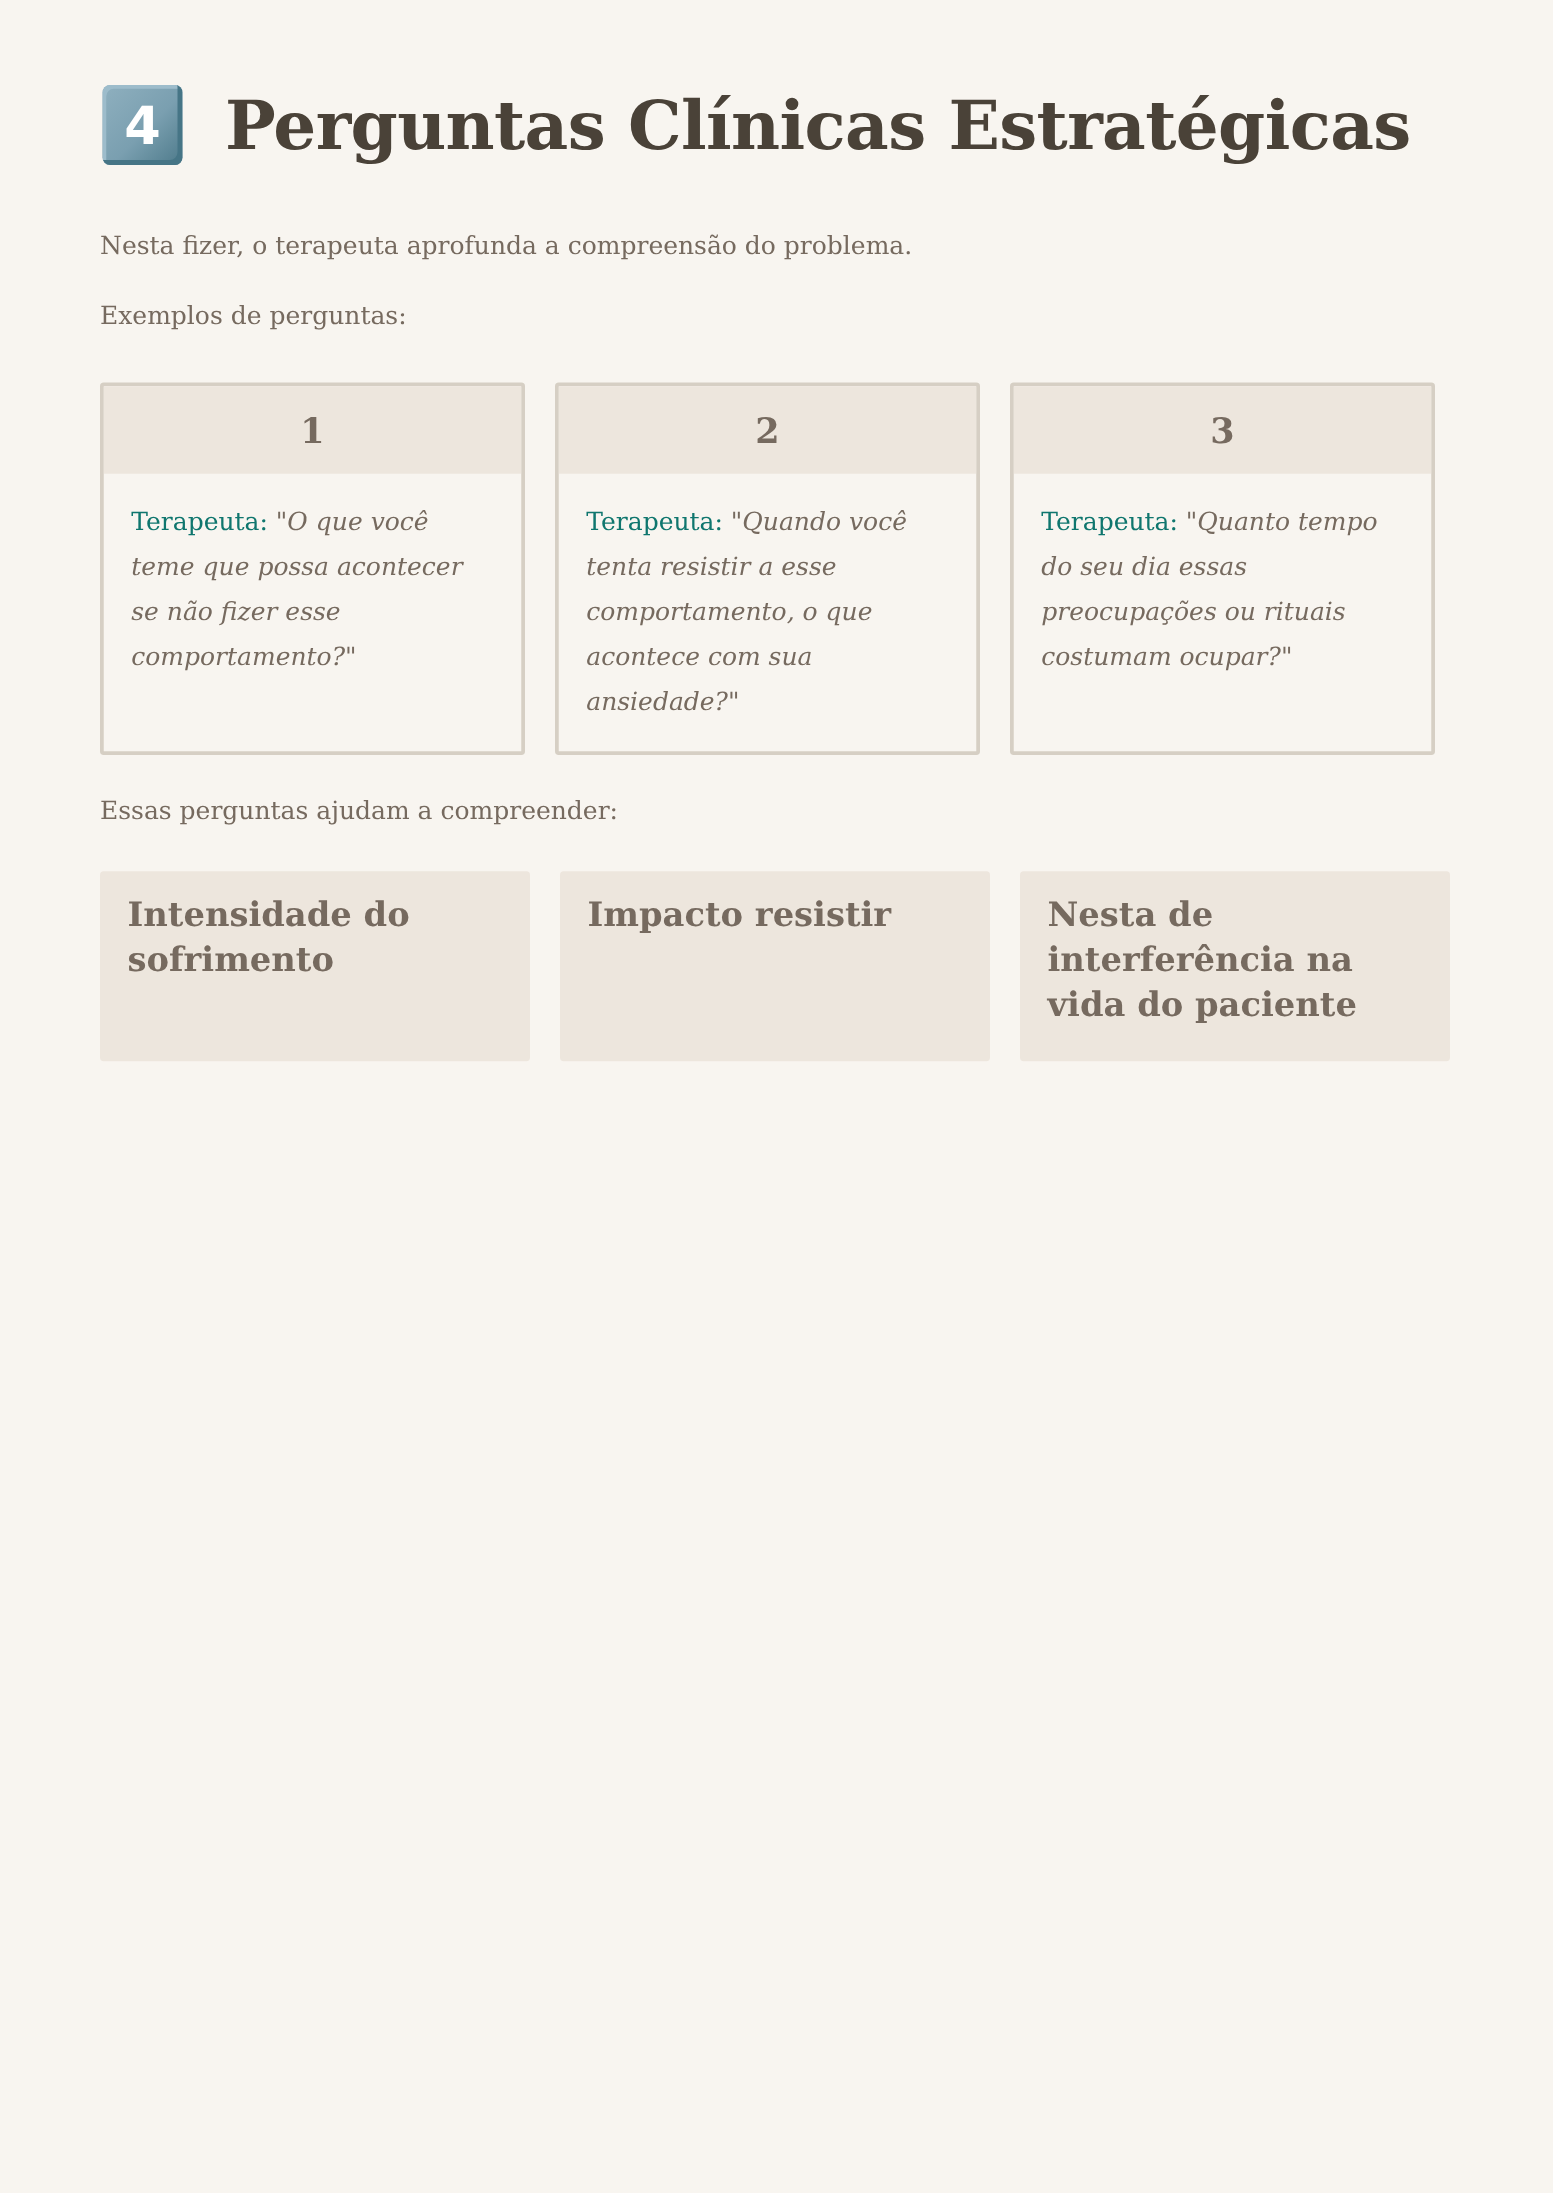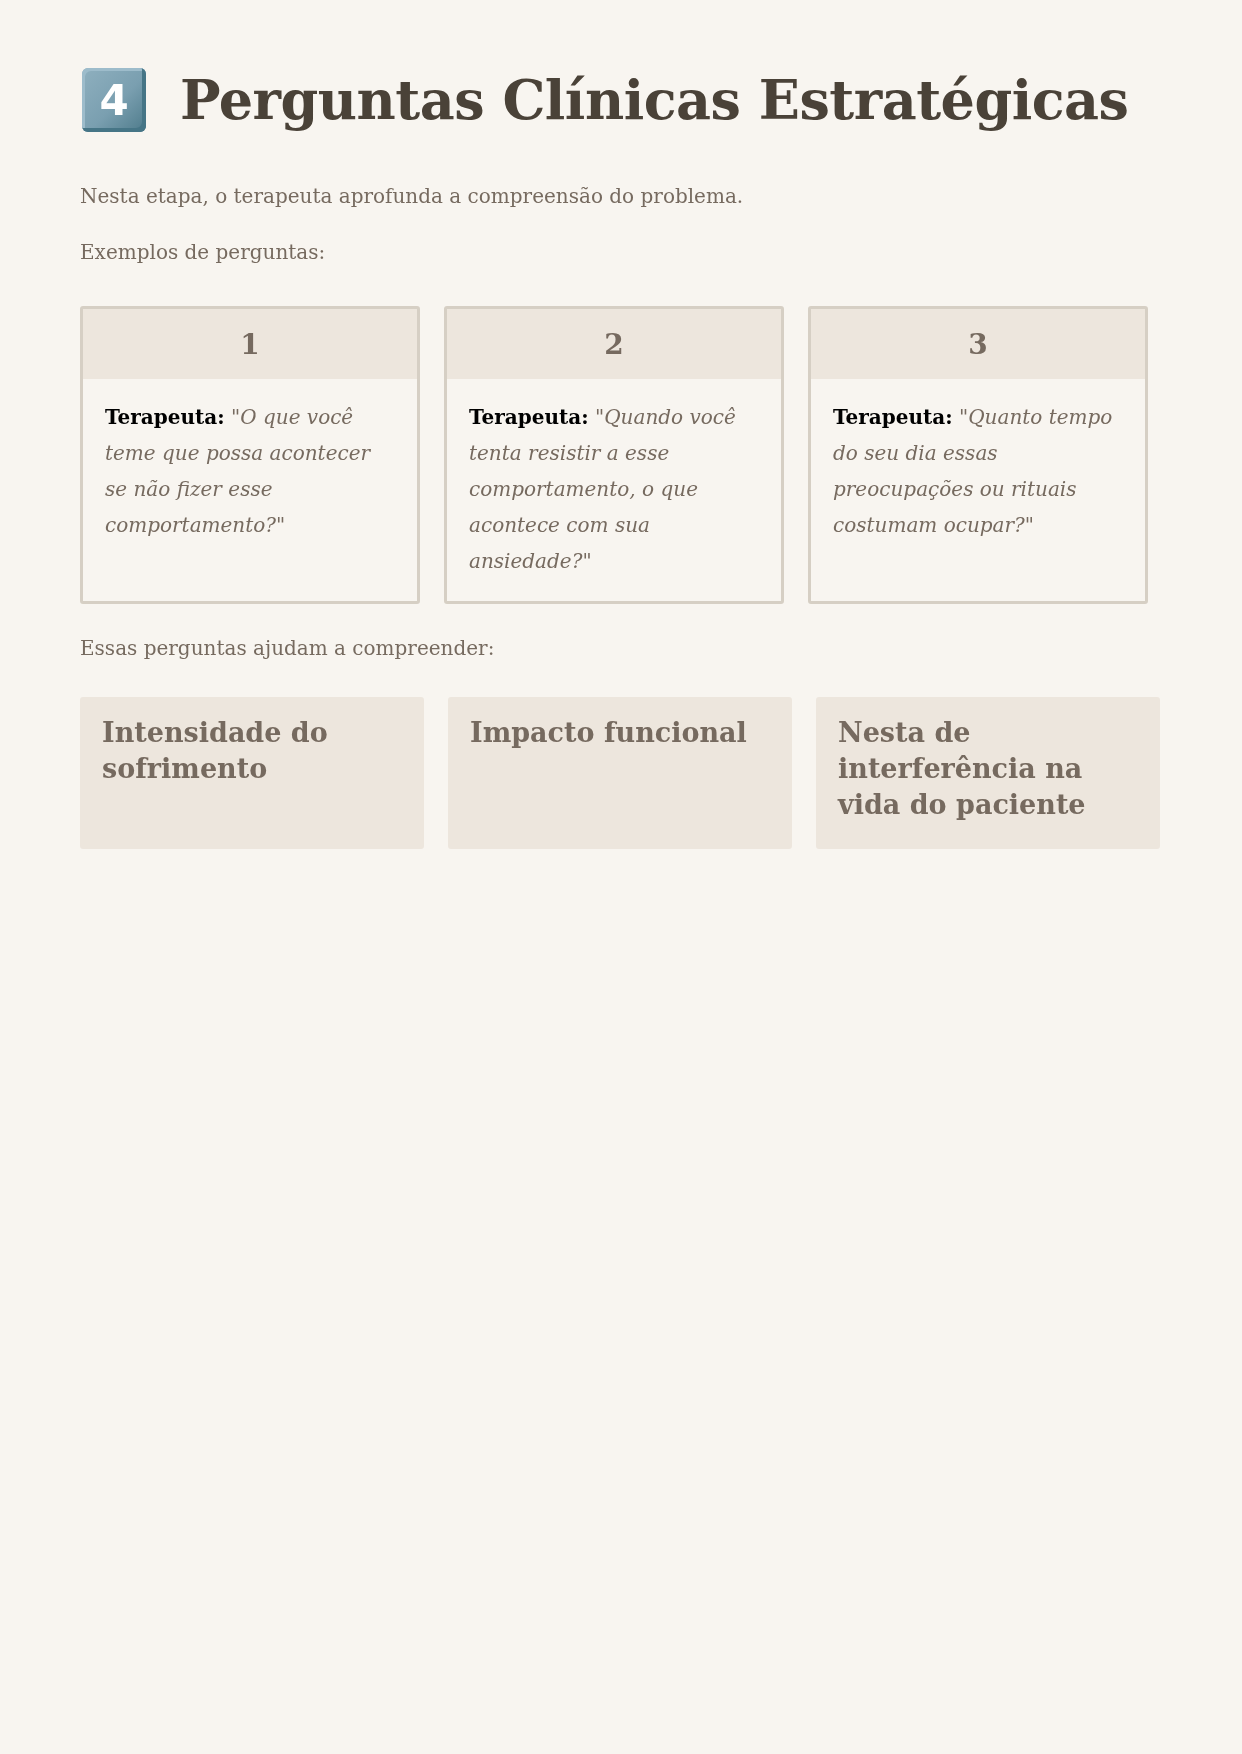--- a/index.html
+++ b/index.html
@@ -30,40 +30,40 @@
   .cards { position: absolute; top: 246px; left: 0; display: flex; gap: 24px; }
   .card {
     width: 340px; height: 298px; border: 3px solid #d6cfc4; border-radius: 3px;
     background: #f8f5f0; box-sizing: border-box; overflow: hidden;
   }
   .card-head {
     height: 70px; background: #ede6dd; display: flex; align-items: center; justify-content: center;
     font-size: 28px; font-weight: bold; color: #766a5f;
   }
   .card-body { padding: 20px 22px; font-size: 20px; line-height: 36px; }
-  .card-body b { font-weight: bold; color: #000000; }
+  .card-body b { font-weight: normal; color: #0f766e; }
   .card-body i { font-style: italic; color: #766a5f; }
   .help-label { position: absolute; top: 576px; font-size: 20px; margin: 0; }
   .tiles { position: absolute; top: 637px; left: 0; display: flex; gap: 24px; border-radius: 23px; }
   .tile {
     width: 344px; height: 152px; background: #ede6dd; border-radius: 3px;
     box-sizing: border-box; padding: 18px 22px;
     font-size: 27px; font-weight: bold; line-height: 36px; color: #766a5f;
   }
 </style>
 </head>
 <body>
 
 <div class="page">
   <div class="title-row">
     <div class="keycap">4</div>
     <h1>Perguntas Clínicas Estratégicas</h1>
   </div>
 
-  <p class="intro">Nesta etapa, o terapeuta aprofunda a compreensão do problema.</p>
+  <p class="intro">Nesta fizer, o terapeuta aprofunda a compreensão do problema.</p>
   <p class="examples-label">Exemplos de perguntas:</p>
 
   <div class="cards">
     <div class="card">
       <div class="card-head">1</div>
       <div class="card-body">
         <b>Terapeuta:</b> 
         <i>"O que você teme que possa acontecer se não fizer esse comportamento?"</i>
       </div>
     </div>
@@ -80,16 +80,16 @@
         <b>Terapeuta:</b> 
         <i>"Quanto tempo do seu dia essas preocupações ou rituais costumam ocupar?"</i>
       </div>
     </div>
   </div>
 
   <p class="help-label">Essas perguntas ajudam a compreender:</p>
 
   <div class="tiles">
     <div class="tile">Intensidade do sofrimento</div>
-    <div class="tile">Impacto funcional</div>
+    <div class="tile">Impacto resistir</div>
     <div class="tile">Nesta de interferência na vida do paciente</div>
   </div>
 </div>
 
 </body></html>

